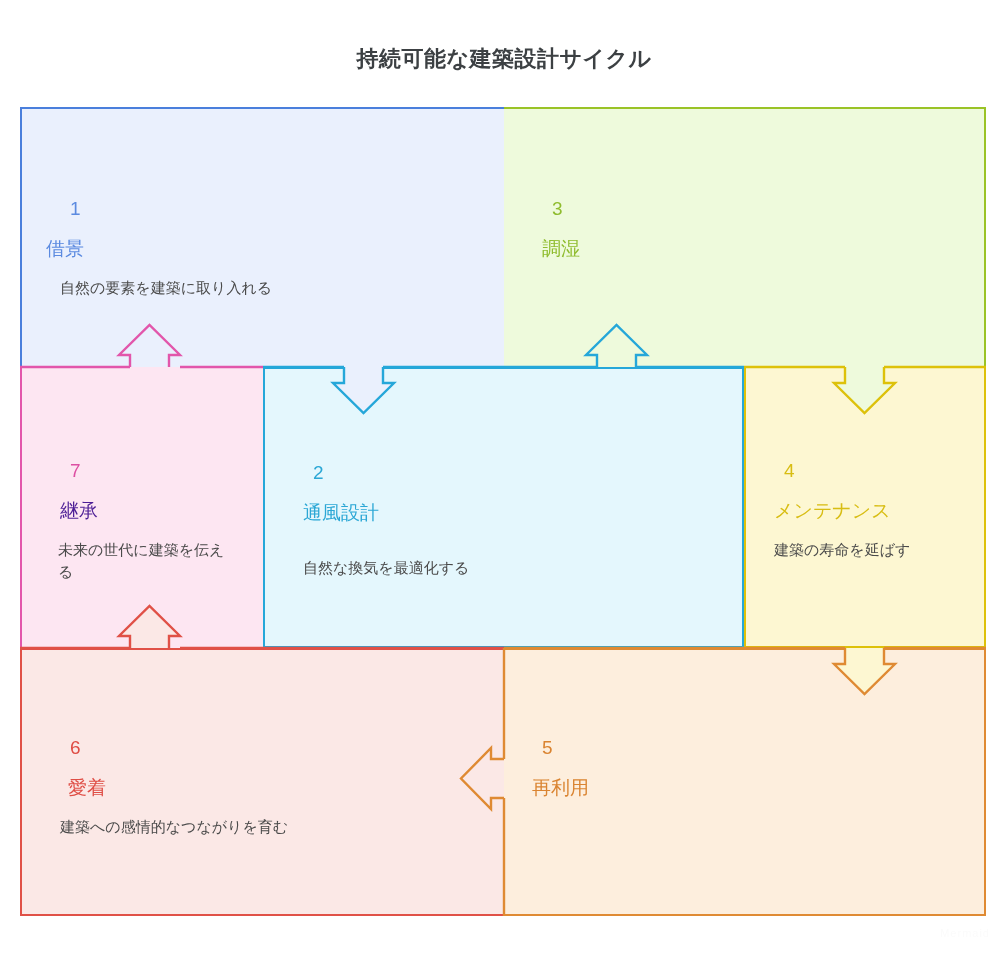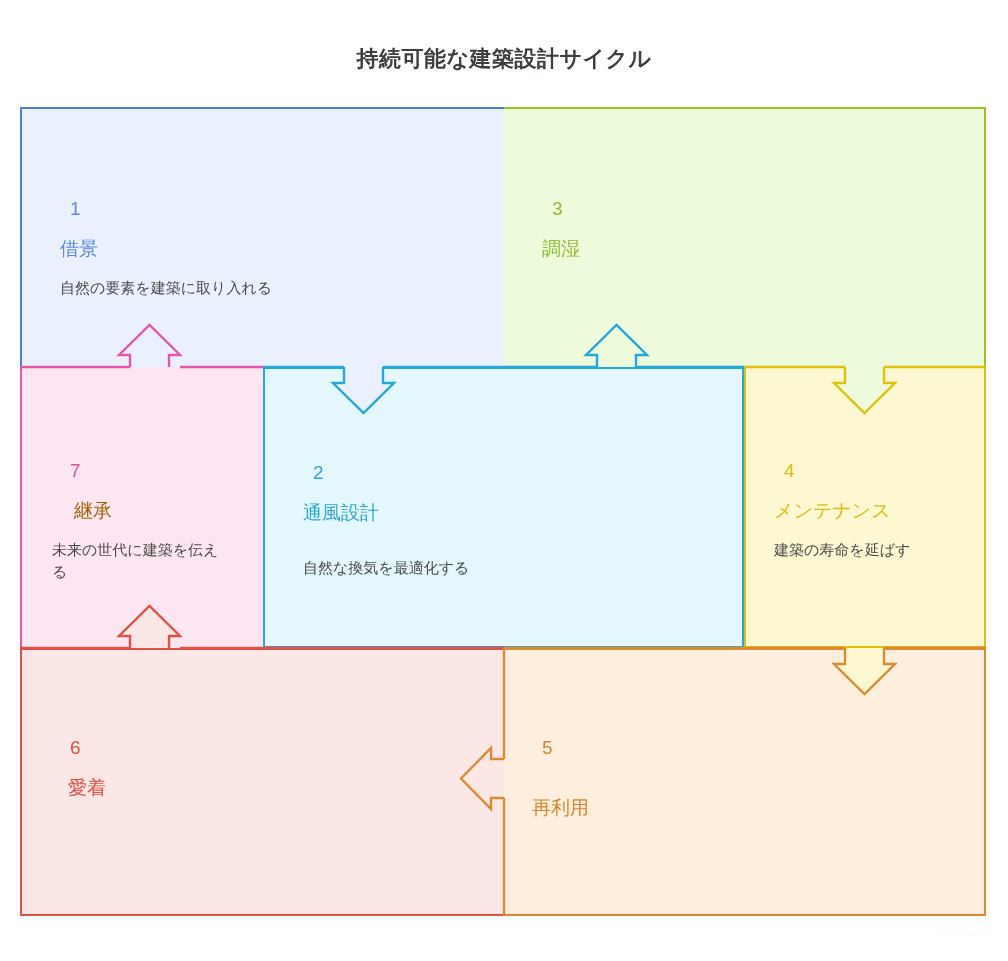--- a/index.html
+++ b/index.html
@@ -82,55 +82,56 @@
 <body>
 
 <div id="page">
 
   <div id="title">持続可能な建築設計サイクル</div>
 
   <div id="board">
 
     <div class="panel" style="left:0px; top:0px; width:484px; height:260px; background:#eaf0fd; border:2px solid #4a7fdc; border-right:none; border-bottom:none;">
       <span class="num" style="left:48px; top:90px; color:#5b8ae0;">1</span>
-      <span class="ttl" style="left:38px; top:130px; color:#5b8ae0;">借景</span>
+      <span class="ttl" style="left:24px; top:130px; color:#5b8ae0;">借景</span>
       <span class="desc" style="left:38px; top:168px; width:400px;">自然の要素を建築に取り入れる</span>
     </div>
 
     <div class="panel" style="left:484px; top:0px; width:482px; height:260px; background:#eefadc; border:2px solid #9ac326; border-bottom:none; border-left:none;">
       <span class="num" style="left:48px; top:90px; color:#8fbc2e;">3</span>
       <span class="ttl" style="left:38px; top:130px; color:#8fbc2e;">調湿</span>
     </div>
 
     <div class="panel" style="left:0px; top:260px; width:243px; height:281px; background:#fde6f2; border:2px solid #e256ab; border-right:none; border-bottom:none; border-top:none;">
       <span class="num" style="left:48px; top:94px; color:#dd4fa3;">7</span>
-      <span class="ttl" style="left:52px; top:134px; color:#a16207;">継承</span>
-      <span class="desc" style="left:30px; top:172px; width:170px;">未来の世代に建築を伝える</span>
+      <span class="ttl" style="left:38px; top:134px; color:#4c1d95;">継承</span>
+      <span class="desc" style="left:36px; top:172px; width:170px;">未来の世代に建築を伝える</span>
     </div>
 
     <div class="panel" style="left:243px; top:260px; width:481px; height:281px; background:#e4f7fd; border:2px solid #25a7d9;">
       <span class="num" style="left:48px; top:94px; color:#2ba7d5;">2</span>
       <span class="ttl" style="left:38px; top:134px; color:#2ba7d5;">通風設計</span>
       <span class="desc" style="left:38px; top:188px; width:420px;">自然な換気を最適化する</span>
     </div>
 
     <div class="panel" style="left:724px; top:260px; width:242px; height:281px; background:#fdf7d2; border:2px solid #ddc10a; border-top:none;">
       <span class="num" style="left:38px; top:94px; color:#d8bd13;">4</span>
       <span class="ttl" style="left:28px; top:134px; color:#d8bd13;">メンテナンス</span>
       <span class="desc" style="left:28px; top:172px; width:190px;">建築の寿命を延ばす</span>
     </div>
 
     <div class="panel" style="left:0px; top:541px; width:484px; height:268px; background:#fbe8e6; border:2px solid #e05147; border-right:none;">
       <span class="num" style="left:48px; top:88px; color:#df4d45;">6</span>
       <span class="ttl" style="left:38px; top:128px; color:#df4d45;margin-left:8px;">愛着</span>
+      <span class="desc" style="left:38px; top:166px; width:420px;">建築への感情的なつながりを育む</span>
     </div>
 
     <div class="panel" style="left:484px; top:541px; width:482px; height:268px; background:#fdeedd; border:2px solid #df8a33; border-left:none;">
       <span class="num" style="left:38px; top:88px; color:#da8431;">5</span>
-      <span class="ttl" style="left:28px; top:128px; color:#da8431;margin-top:20px;">再利用</span>
+      <span class="ttl" style="left:28px; top:128px; color:#da8431;">再利用</span>
     </div>
 
     <svg class="overlay" viewBox="0 0 966 809">
 
       <path d="M 0 260 L 110 260" stroke="#e256ab" stroke-width="2.4" fill="none"></path>
 
       <path d="M 110 260 L 110 248 L 99 248 L 129.5 218 L 160 248 L 149 248 L 149 260" stroke="#e256ab" stroke-width="2.4" fill="#eaf0fd" stroke-linejoin="miter"></path>
       <path d="M 160 260 L 243 260" stroke="#e256ab" stroke-width="2.4" fill="none"></path>
 
       <path d="M 243 260 L 324 260" stroke="#25a7d9" stroke-width="2.4" fill="none"></path>

